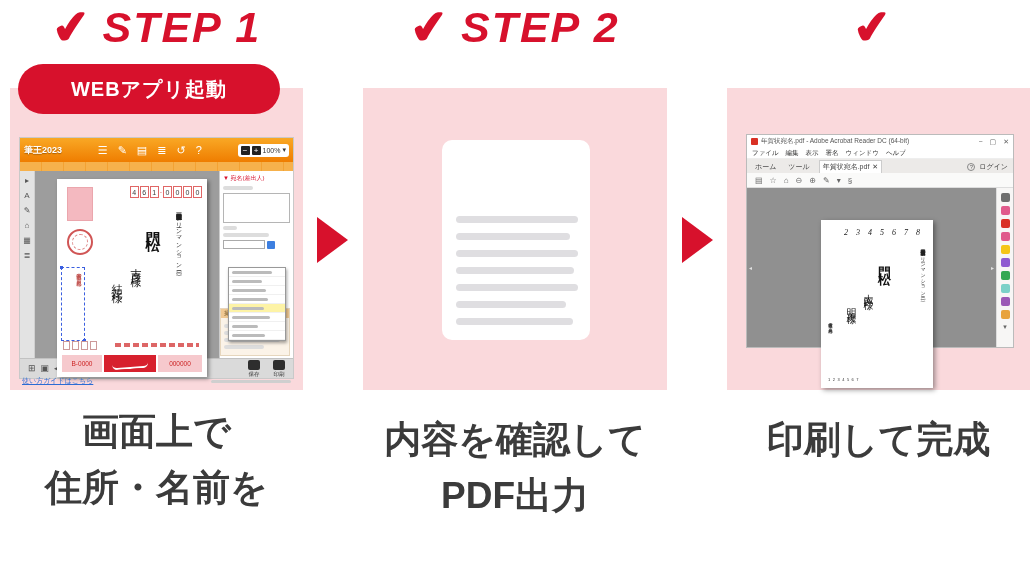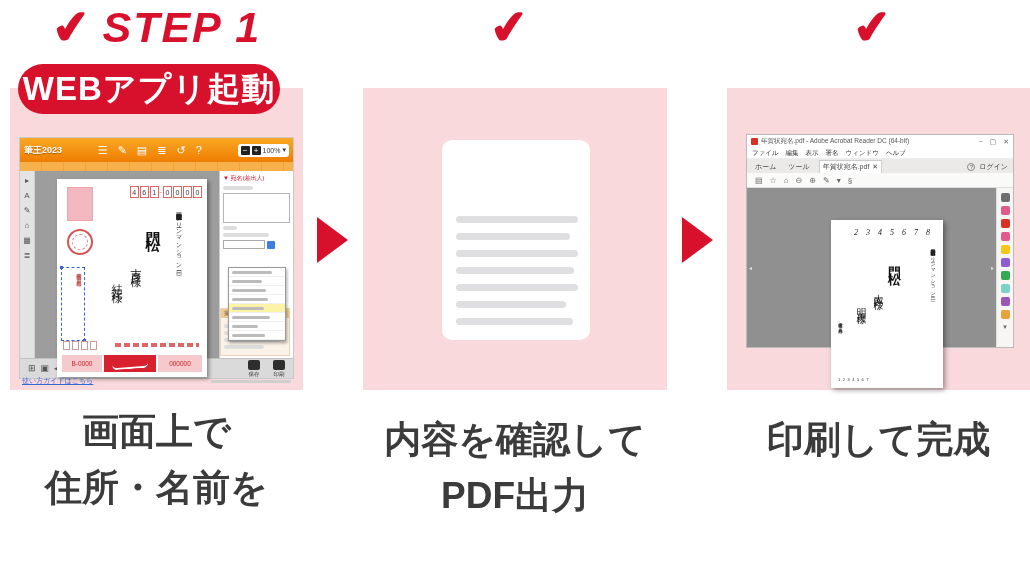--- a/index.html
+++ b/index.html
@@ -8,21 +8,21 @@
   .stage{position:relative;width:1030px;height:580px;background:#fff;overflow:hidden;
          font-family:"Liberation Sans",sans-serif;}
   
   .step-header{position:absolute;top:2px;height:50px;display:flex;align-items:center;justify-content:center;color:var(--red);}
   #hdr1{left:10px;width:293px;} #hdr2{left:363px;width:304px;} #hdr3{left:727px;width:303px;}
   .check{font-size:46px;font-weight:900;transform:rotate(-6deg);margin-right:12px;line-height:1;}
   .step-label{font-size:43px;font-weight:900;font-style:italic;letter-spacing:2px;white-space:nowrap;}
   
   .badge{position:absolute;left:18px;top:64px;width:262px;height:50px;background:var(--red);
          border-radius:27px;color:#fff;display:flex;align-items:center;justify-content:center;
-         font-size:33px;font-weight:800;letter-spacing:1px;z-index:3;}
+         font-size:20px;font-weight:800;letter-spacing:1px;z-index:3;}
   
   .card{position:absolute;top:88px;height:302px;background:var(--pink);}
   #card1{left:10px;width:293px;padding-left:36px;} #card2{left:363px;width:304px;} #card3{left:727px;width:303px;}
   
   .arrow{position:absolute;top:217px;width:0;height:0;border-top:23px solid transparent;
          border-bottom:23px solid transparent;border-left:31px solid var(--red);}
   #arrow1{left:317px;} #arrow2{left:682px;}
   
   .caption{position:absolute;text-align:center;font-weight:800;color:var(--cap);font-size:37px;line-height:56px;}
   #cap1{left:0px;top:404px;width:313px;} #cap2{left:363px;top:412px;width:304px;} #cap3{left:727px;top:412px;width:303px;}
@@ -105,21 +105,21 @@
   .acro-menu{height:11px;display:flex;gap:7px;align-items:center;padding:0 5px;font-size:6.5px;color:#333;border-bottom:1px solid #eee;}
   .acro-tabs{height:14px;background:#eceae8;display:flex;align-items:flex-end;gap:6px;padding:0 5px;font-size:7px;color:#444;}
   .tab{padding:1px 3px;cursor:default;}
   .tab-doc{background:#fff;border:1px solid #ccc;border-bottom:none;display:flex;gap:3px;align-items:center;}
   .tabs-right{margin-left:auto;display:flex;gap:4px;align-items:center;padding-bottom:1px;}
   .qmark{width:8px;height:8px;border-radius:50%;border:1px solid #888;font-size:6px;line-height:7px;text-align:center;color:#666;}
   .acro-toolbar{height:15px;background:#fafaf9;border-bottom:1px solid #ddd;display:flex;align-items:center;gap:7px;padding:0 8px;font-size:8px;color:#666;}
   .acro-body{flex:1;display:flex;min-height:0;}
   .acro-canvas{flex:1;background:#909090;position:relative;}
   .edge-arrow{position:absolute;top:48%;font-size:6px;color:#e0e0e0;}
-  .acro-page{position:absolute;left:84px;top:32px;width:112px;height:168px;background:#fff;box-shadow:2px 2px 5px rgba(0,0,0,.4);}
+  .acro-page{position:absolute;left:74px;top:32px;width:112px;height:168px;background:#fff;box-shadow:2px 2px 5px rgba(0,0,0,.4);}
   .acro-nums{position:absolute;top:8px;right:10px;font-family:"Liberation Serif",serif;font-style:italic;
              font-size:8px;letter-spacing:3px;color:#222;}
   .acro-addr{position:absolute;right:7px;top:26px;height:115px;writing-mode:vertical-rl;
              font-family:"Liberation Serif",serif;font-size:5px;line-height:7px;color:#222;}
   .acro-names{position:absolute;left:20px;top:36px;height:120px;writing-mode:vertical-rl;font-family:"Liberation Serif",serif;color:#111;}
   .acro-names .surname{font-size:13px;font-weight:700;letter-spacing:6px;}
   .acro-names .n1{font-size:10px;padding-top:30px;letter-spacing:3px;margin-left:3px;}
   .acro-names .n2{font-size:10px;padding-top:44px;letter-spacing:3px;margin-left:3px;}
   .acro-sender{position:absolute;left:7px;bottom:16px;height:52px;writing-mode:vertical-rl;font-size:4px;line-height:5px;color:#333;}
   .acro-spostal{position:absolute;left:7px;bottom:6px;font-size:4px;letter-spacing:2.5px;color:#333;}
@@ -131,20 +131,21 @@
 <body>
 
 <div class="stage">
 
   <div class="step-header" id="hdr1">
     <span class="check">✔</span>
     <span class="step-label">STEP 1</span>
   </div>
   <div class="step-header" id="hdr2">
     <span class="check">✔</span>
+    <span class="step-label">STEP 2</span>
   </div>
   <div class="step-header" id="hdr3">
     <span class="check">✔</span>
   </div>
 
   <div class="badge">WEBアプリ起動</div>
 
   <div class="card" id="card1">
     <div id="app">
       <div class="app-header">

